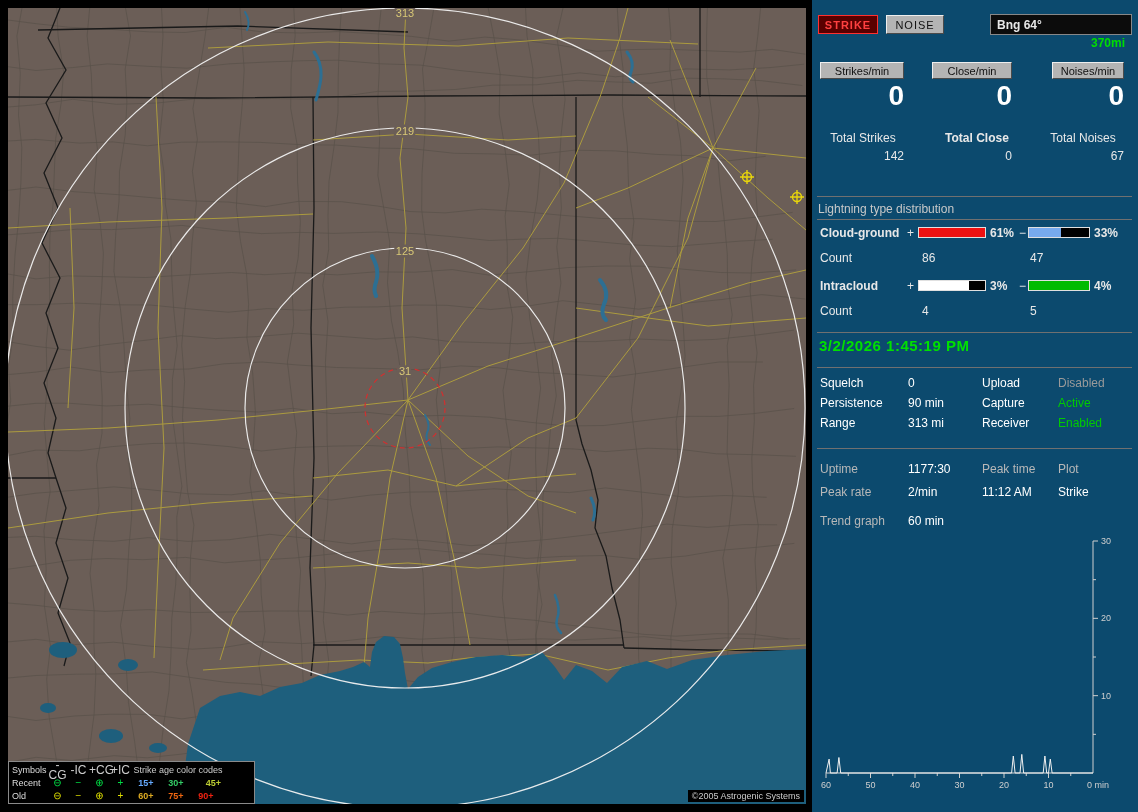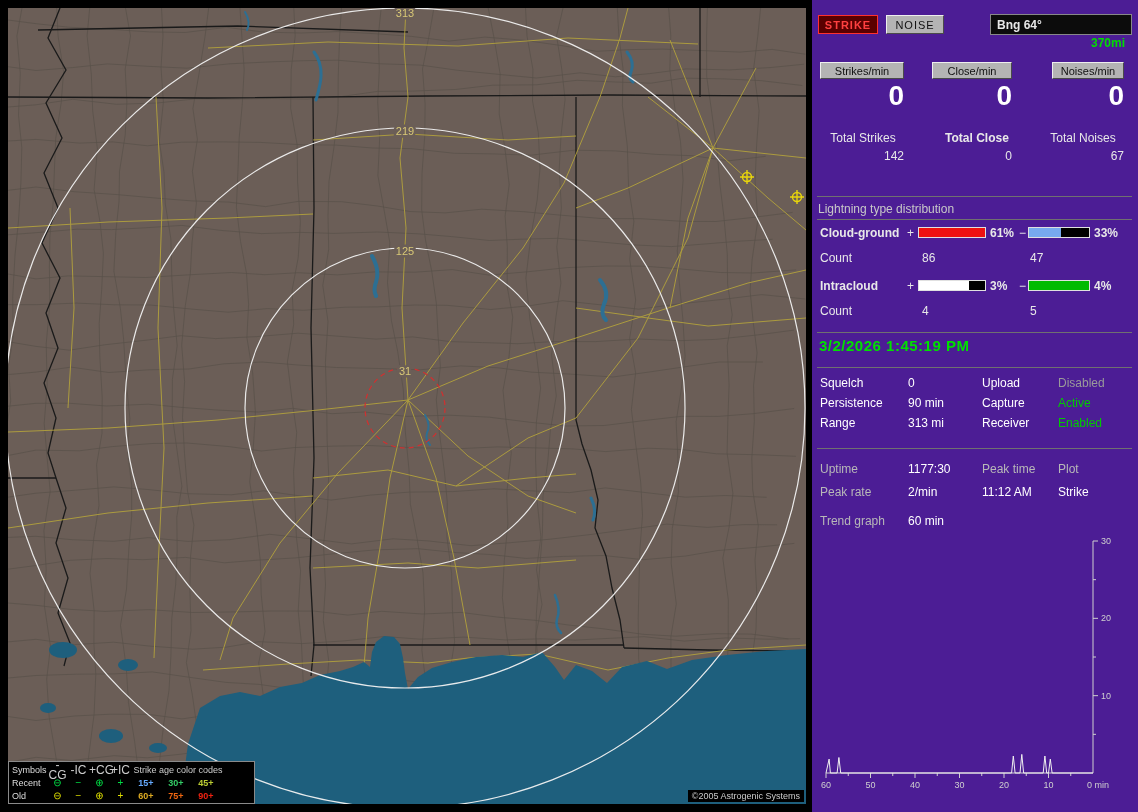--- a/index.html
+++ b/index.html
@@ -14,21 +14,21 @@
     border:1px solid #8a8a8a;font-size:9px;color:#ddd;z-index:5;padding-top:1px;}
   .lg-row{display:flex;height:13px;align-items:center;}
   .lg-label{width:38px;padding-left:3px;}
   .lg-sym{width:21px;text-align:center;font-size:10px;line-height:10px;}
   .lg-sym.hd{font-size:12px;color:#ccc;}
   .lg-age{width:30px;text-align:center;font-weight:bold;}
   .lg-agehead{width:94px;text-align:center;color:#ccc;}
   #copyright{position:absolute;right:2px;bottom:2px;background:#000;color:#ccc;font-size:9px;
     padding:1px 4px;z-index:5;}
   
-  #side-panel{position:absolute;left:812px;top:0;width:326px;height:812px;background:#4c1d95;
+  #side-panel{position:absolute;left:812px;top:0;width:326px;height:812px;background:#0c4a6e;
     font-size:12px;color:#e8e8e8;}
   #side-panel .abs{position:absolute;}
   .btn{display:flex;align-items:center;justify-content:center;cursor:default;}
   #strike-btn{left:6px;top:15px;width:60px;height:19px;background:#5a0000;border:1px solid #ff3030;
     color:#ff4040;font-weight:bold;font-size:11px;letter-spacing:1px;}
   .btn-gray{background:#b4b4b4;border-top:1px solid #eeeeee;border-left:1px solid #eeeeee;
     border-right:1px solid #4a4a4a;border-bottom:1px solid #4a4a4a;color:#101010;font-size:11px;}
   #noise-btn{left:74px;top:15px;width:58px;height:19px;letter-spacing:1px;}
   #bearing-box{left:178px;top:14px;width:142px;height:21px;background:#0c0c0c;border:1px solid #888;
     display:flex;align-items:center;justify-content:space-between;padding:0 6px;font-weight:bold;}
@@ -160,21 +160,21 @@
       <span class="lg-agehead">Strike age color codes</span>
     </div>
     <div class="lg-row">
       <span class="lg-label">Recent</span>
       <span class="lg-sym" style="color: rgb(0, 221, 68);">⊖</span>
       <span class="lg-sym" style="color: rgb(0, 221, 68);">−</span>
       <span class="lg-sym" style="color: rgb(0, 221, 68);">⊕</span>
       <span class="lg-sym" style="color: rgb(0, 221, 68);">+</span>
       <span class="lg-age" style="color: rgb(102, 170, 255);">15+</span>
       <span class="lg-age" style="color: rgb(51, 204, 102);">30+</span>
-      <span class="lg-age" style="color: rgb(187, 204, 51);">45+</span>
+      <span class="lg-age" style="color: rgb(187, 204, 51); text-align: right;">45+</span>
     </div>
     <div class="lg-row">
       <span class="lg-label">Old</span>
       <span class="lg-sym" style="color: rgb(221, 221, 0);">⊖</span>
       <span class="lg-sym" style="color: rgb(221, 221, 0);">−</span>
       <span class="lg-sym" style="color: rgb(221, 221, 0);">⊕</span>
       <span class="lg-sym" style="color: rgb(221, 221, 0);">+</span>
       <span class="lg-age" style="color: rgb(221, 170, 34);">60+</span>
       <span class="lg-age" style="color: rgb(238, 102, 17);">75+</span>
       <span class="lg-age" style="color: rgb(238, 34, 17);">90+</span>

